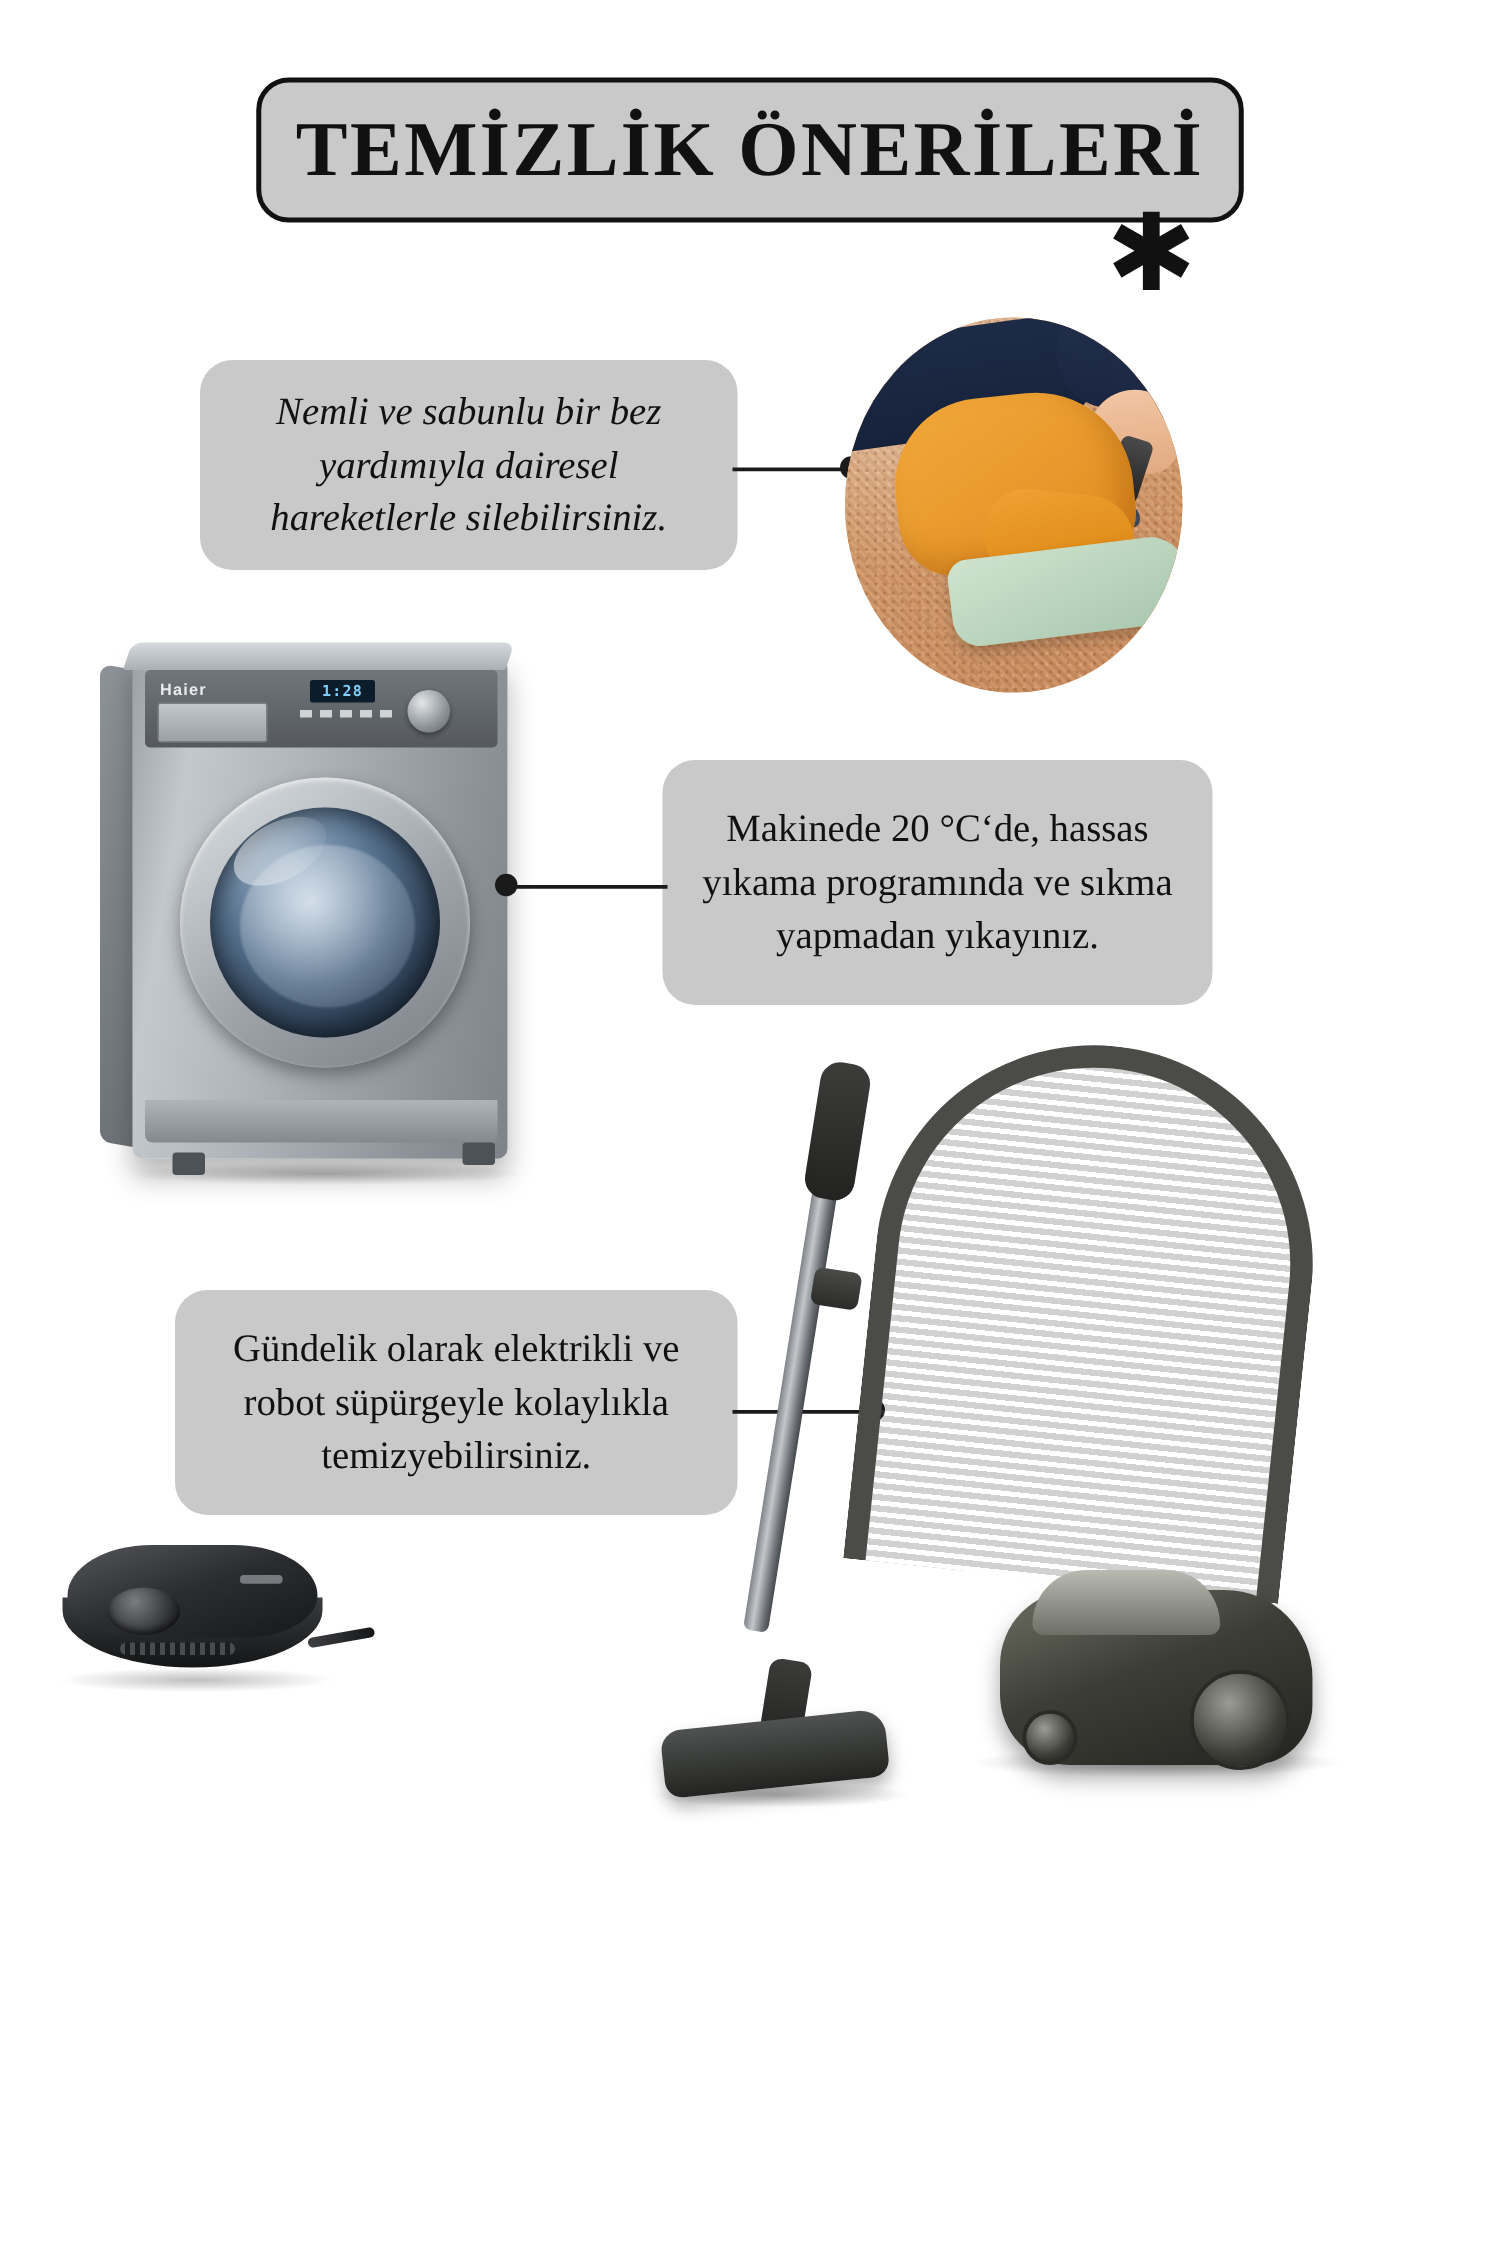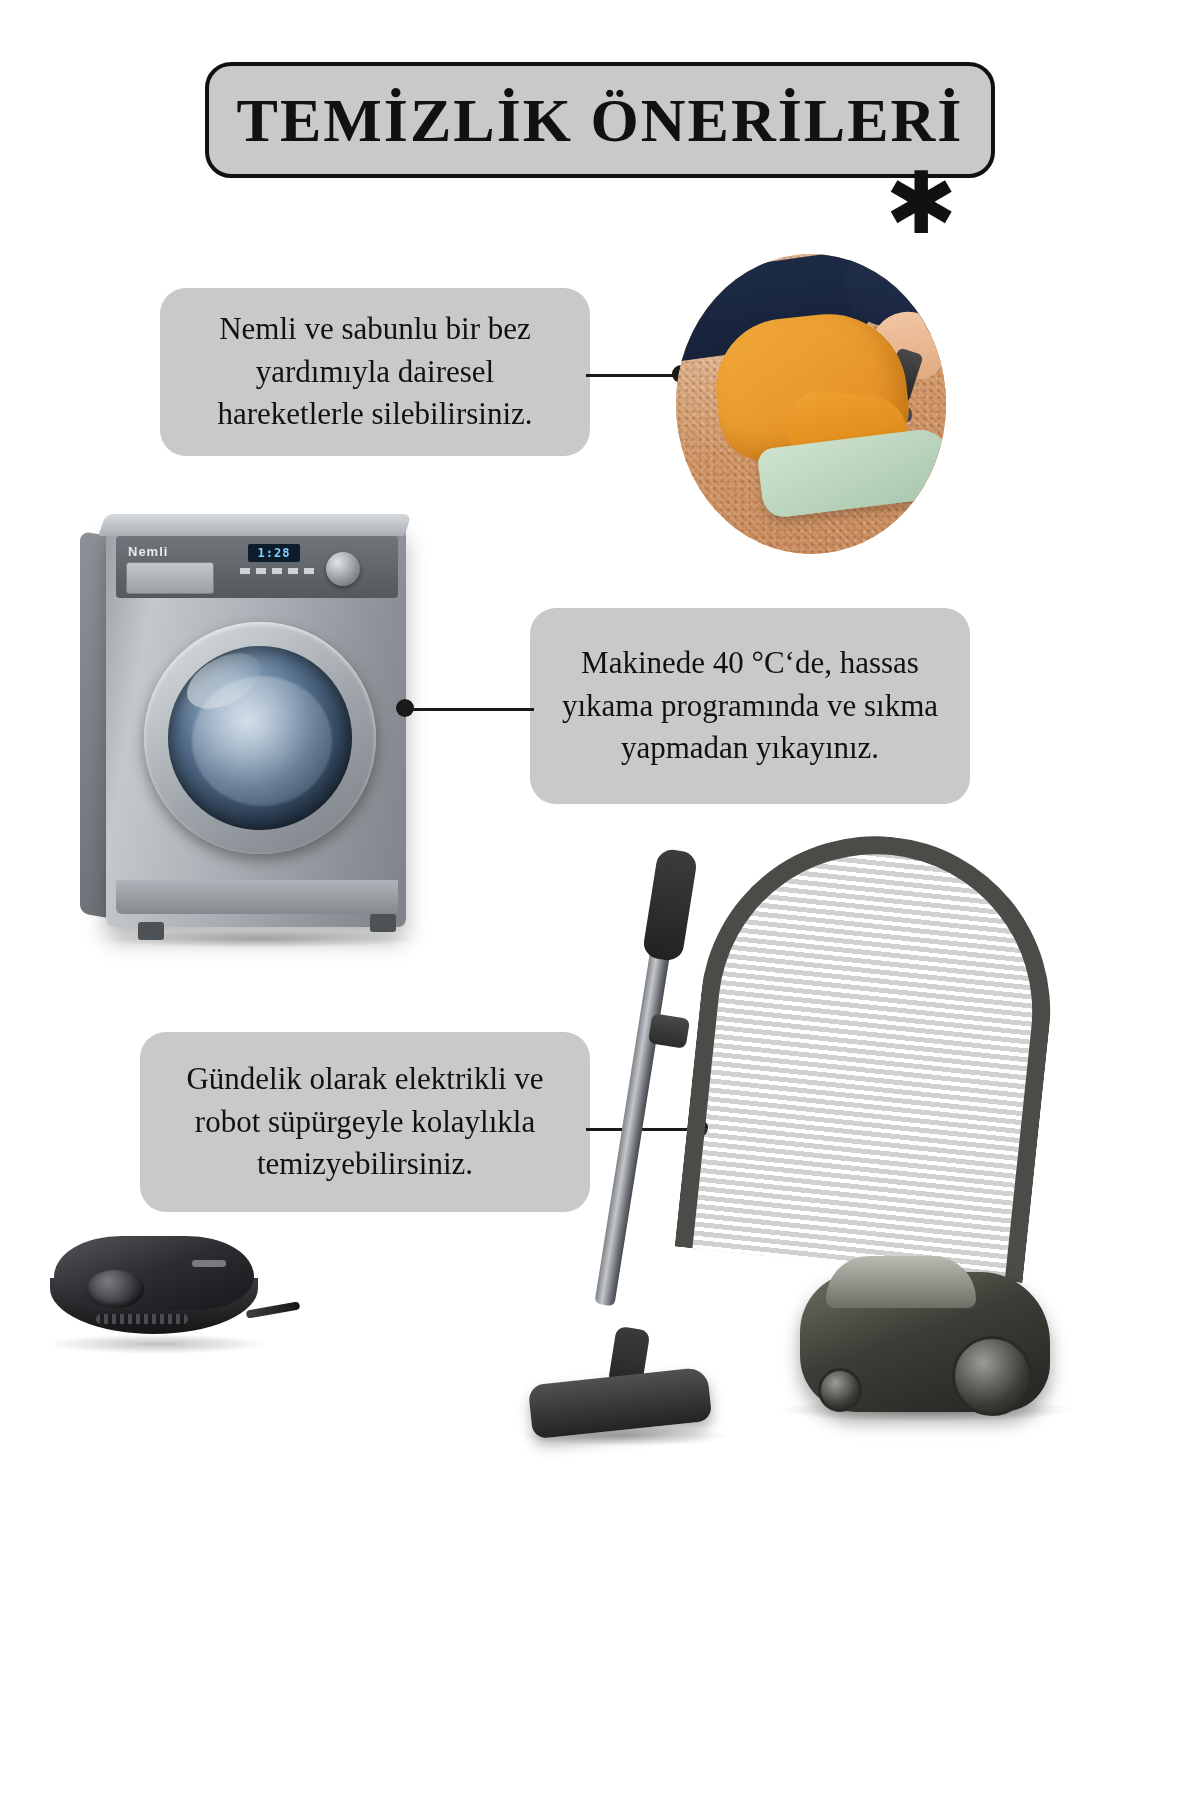--- a/index.html
+++ b/index.html
@@ -49,21 +49,21 @@
     background:#c9c9c9;
     border-radius:26px;
     box-sizing:border-box;
     display:flex;align-items:center;justify-content:center;
     text-align:center;
     color:#111;
     padding:16px 22px;
     font-size:31px;
     line-height:1.38;
   }
-  #bubble-1{ left:160px; top:288px; width:430px; height:168px; }
+  #bubble-1{ left:160px; top:288px; width:430px; height:168px;font-style:italic; }
   #bubble-2{ left:530px; top:608px; width:440px; height:196px; }
   #bubble-3{ left:140px; top:1032px; width:450px; height:180px;justify-content:flex-end; }
 
   
   .leader{
     position:absolute;
     height:3px;
     background:#1a1a1a;
   }
   .dot{
@@ -382,37 +382,37 @@
     <div class="glove-fingers"></div>
     <div class="cloth"></div>
   </div>
 
   <div class="washer">
     <div class="w-shadow"></div>
     <div class="w-side"></div>
     <div class="w-body"></div>
     <div class="w-top"></div>
     <div class="w-panel"></div>
-    <div class="w-brand">Nemli</div>
+    <div class="w-brand">Haier</div>
     <div class="w-display">1:28</div>
     <div class="w-btns"></div>
     <div class="w-knob"></div>
     <div class="w-drawer"></div>
     <div class="w-door-ring"></div>
     <div class="w-glass">
       <div class="w-drum"></div>
       <div class="w-glare"></div>
     </div>
     <div class="w-plinth"></div>
     <div class="w-foot" id="foot-l"></div>
     <div class="w-foot" id="foot-r"></div>
   </div>
 
   <div class="bubble" id="bubble-2">
-    <span>Makinede 40 °C‘de, hassas yıkama programında ve sıkma yapmadan yıkayınız.</span>
+    <span>Makinede 20 °C‘de, hassas yıkama programında ve sıkma yapmadan yıkayınız.</span>
   </div>
   <div class="leader" id="leader-2"></div>
   <div class="dot" id="dot-2"></div>
 
   <div class="bubble" id="bubble-3">
     <span>Gündelik olarak elektrikli ve robot süpürgeyle kolaylıkla temizyebilirsiniz.</span>
   </div>
   <div class="leader" id="leader-3"></div>
   <div class="dot" id="dot-3"></div>
 

